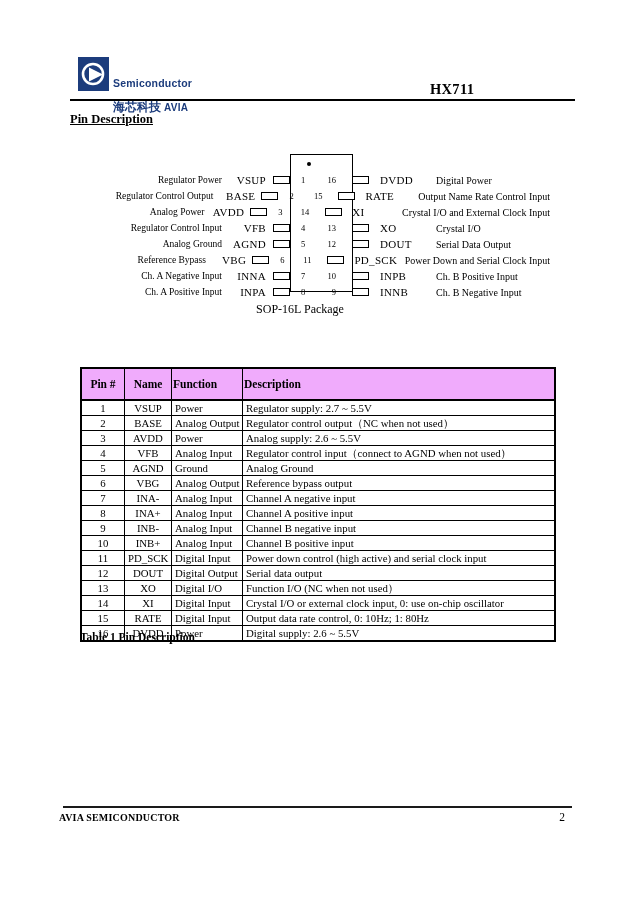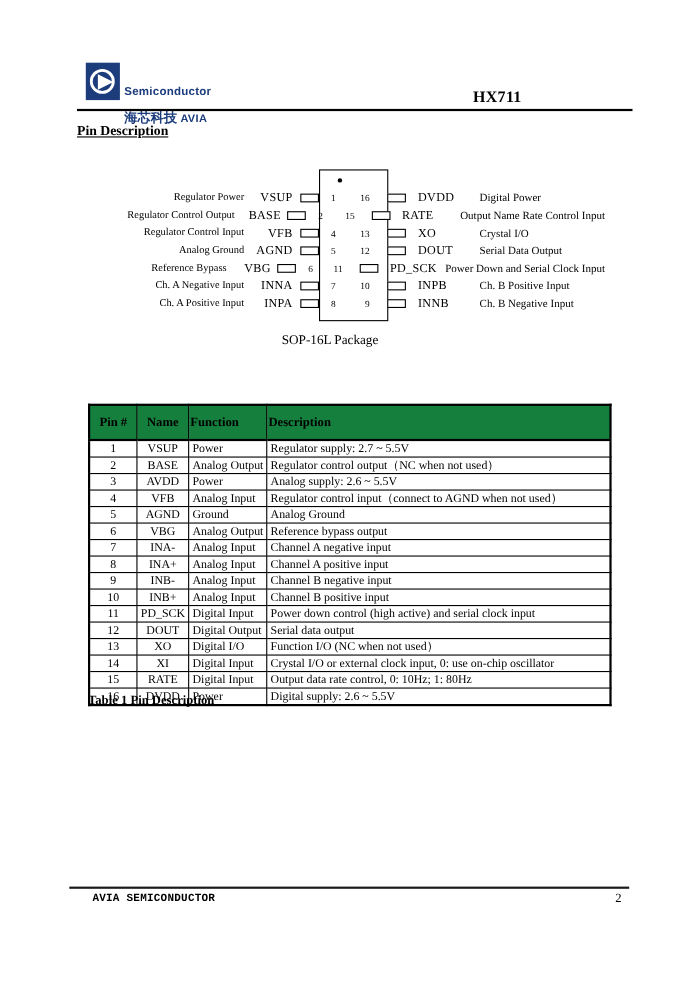--- a/index.html
+++ b/index.html
@@ -33,32 +33,32 @@
   .nr{width:64px;padding-left:10px;font-size:11px;white-space:nowrap;box-sizing:border-box;letter-spacing:.3px;}
   .fr{font-size:10px;white-space:nowrap;padding-left:2px;}
   .chip-body{position:absolute;left:290px;top:154px;width:63px;height:138px;
     border:1.5px solid #000;background:#fff;box-sizing:border-box;z-index:1;}
   .pin1-dot{position:absolute;left:307px;top:162px;width:4px;height:4px;border-radius:50%;background:#000;z-index:3;}
   .pkg-caption{position:absolute;left:180px;top:302px;width:240px;text-align:center;font-size:12px;}
   
   .pin-table{position:absolute;left:80px;top:367px;width:473px;border-collapse:collapse;
     border:2px solid #000;table-layout:fixed;}
   .pin-table th{border:1px solid #000;border-bottom:2.5px solid #000;height:28px;
-    font-size:11.5px;font-weight:bold;background:#15803d;}
+    font-size:11.5px;font-weight:bold;background:#f0abfc;}
   .pin-table td{border:1px solid #000;height:14px;line-height:13px;font-size:10.8px;
     padding:0 3px;white-space:nowrap;overflow:hidden;}
   .pin-table .c-pin{width:40px;text-align:center;}
   .pin-table .c-name{width:44px;text-align:center;}
   .pin-table .c-func{width:68px;text-align:left;}
   .pin-table .c-desc{width:309px;text-align:left;}
   .tbl-caption{position:absolute;left:80px;top:631px;width:473px;
     font-weight:bold;font-size:11.5px;}
   
   .footer-rule{position:absolute;left:63px;top:806px;width:509px;height:2px;background:#1a1a1a;}
-  .footer-left{position:absolute;left:84px;top:812px;font-family:Liberation Mono, monospace;
+  .footer-left{position:absolute;left:59px;top:812px;font-family:Liberation Serif, serif;
     font-weight:bold;font-size:10px;letter-spacing:.2px;}
   .footer-page{position:absolute;left:530px;top:811px;width:35px;text-align:right;font-size:11.5px;}
 </style>
 </head>
 <body>
 
 <div class="logo-box">
   <span>
     <svg width="27" height="27" viewBox="0 0 27 27">
       <circle cx="13" cy="13" r="10" fill="none" stroke="#ffffff" stroke-width="2.6"></circle>
@@ -103,20 +103,36 @@
       <span>2</span>
       <span>15</span>
     </div>
     <div class="stub-col right">
         <div class="stub"></div>
       </div>
     <div class="nr">RATE</div>
     <div class="fr">Output Name Rate Control Input</div>
   </div>
   <div class="pin-row">
+    <div class="fl">Analog Power</div>
+    <div class="nl">AVDD</div>
+    <div class="stub-col left">
+        <div class="stub"></div>
+      </div>
+    <div class="chip-int">
+      <span>3</span>
+      <span>14</span>
+    </div>
+    <div class="stub-col right">
+        <div class="stub"></div>
+      </div>
+    <div class="nr">XI</div>
+    <div class="fr">Crystal I/O and External Clock Input</div>
+  </div>
+  <div class="pin-row">
     <div class="fl">Regulator Control Input</div>
     <div class="nl">VFB</div>
     <div class="stub-col left">
         <div class="stub"></div>
       </div>
     <div class="chip-int">
       <span>4</span>
       <span>13</span>
     </div>
     <div class="stub-col right">

